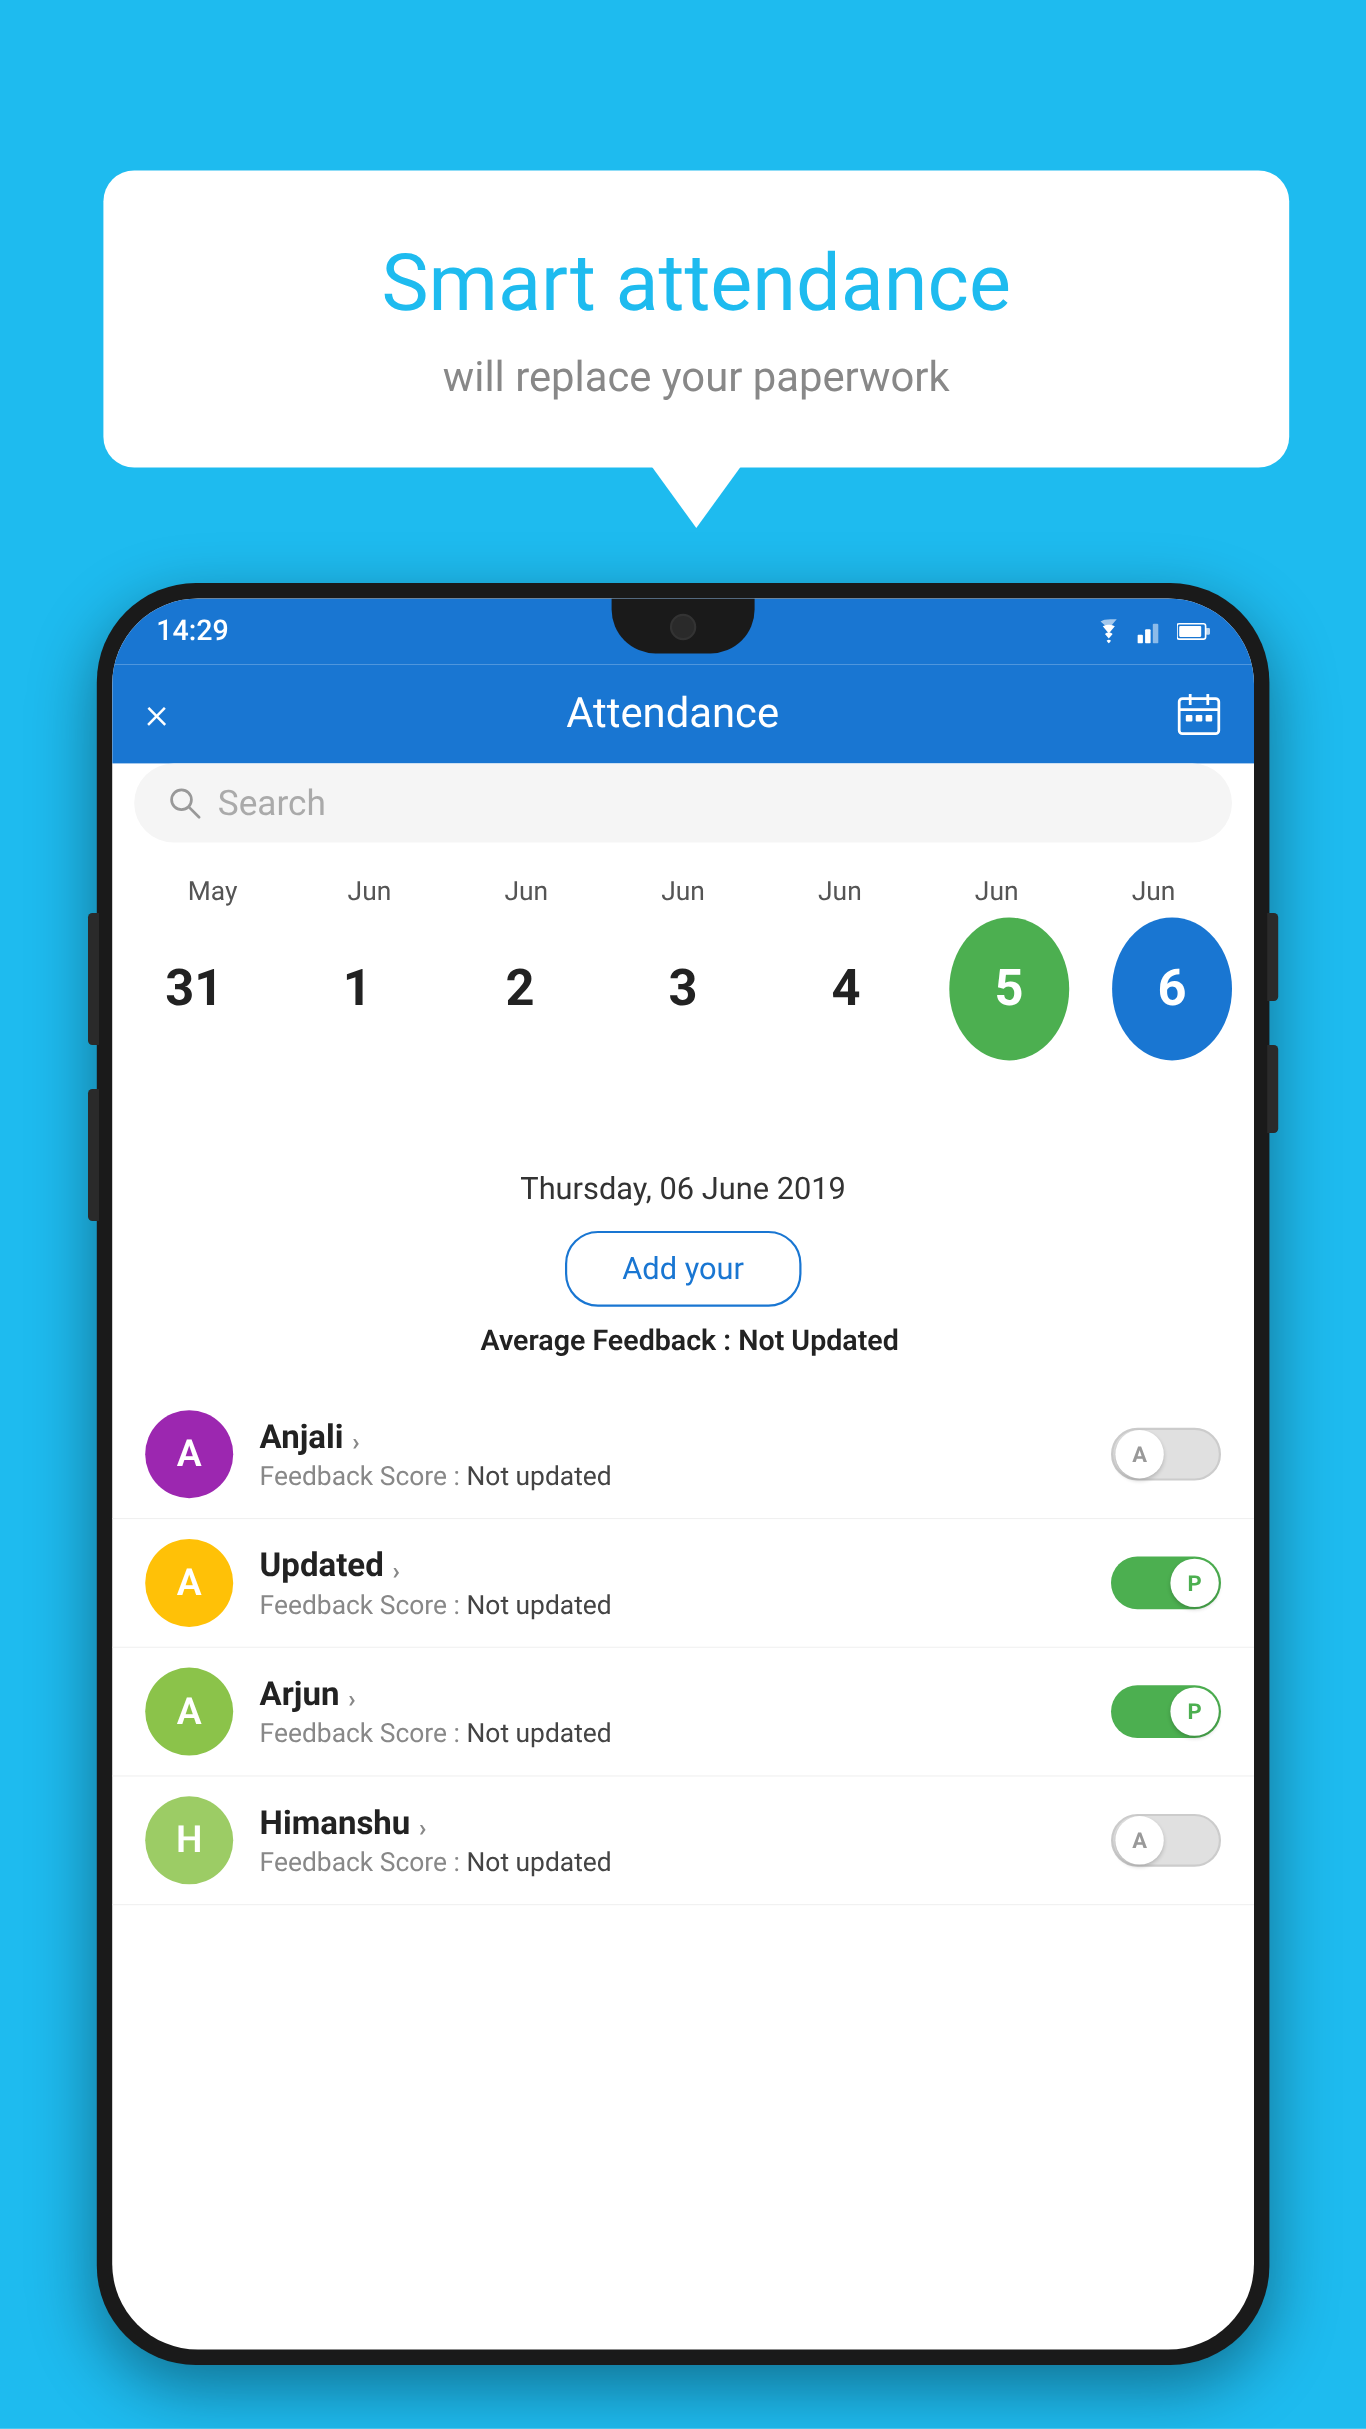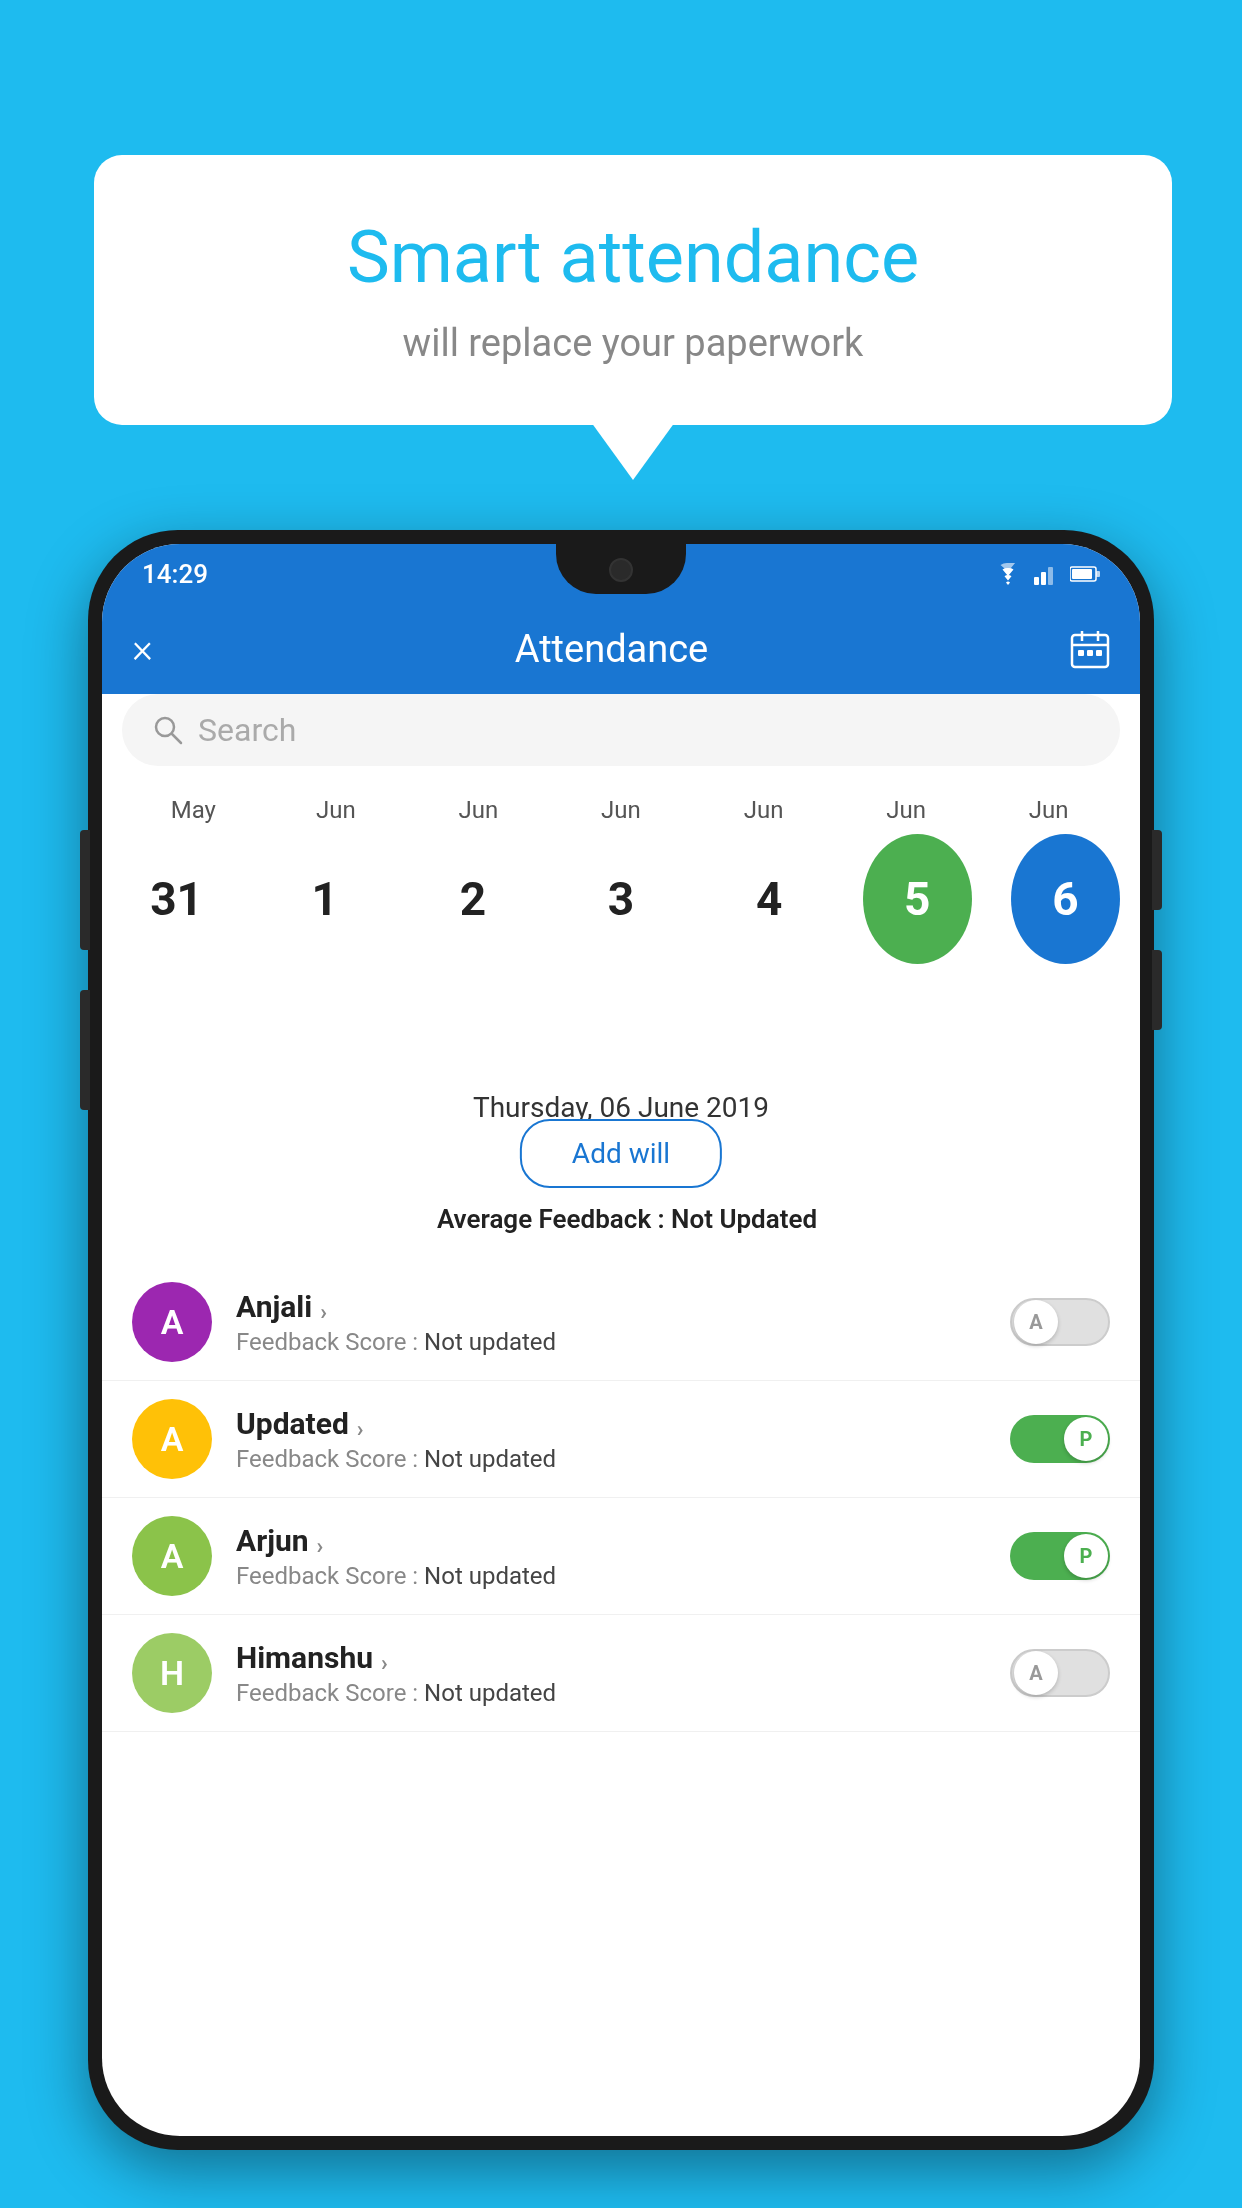--- a/index.html
+++ b/index.html
@@ -214,21 +214,21 @@
     }
     .calendar-date.selected {
       background: #1976D2;
       border-radius: 50%;
       color: white;
     }
 
     
     .selected-date-label {
       position: absolute;
-      top: 547px;
+      top: 520px;
       left: 0;
       right: 0;
       text-align: center;
       font-size: 28px;
       color: #333;
     }
 
     
     .add-topic-btn {
       position: absolute;
@@ -475,21 +475,21 @@
           <div class="calendar-date">2</div>
           <div class="calendar-date">3</div>
           <div class="calendar-date">4</div>
           <div class="calendar-date today">5</div>
           <div class="calendar-date selected">6</div>
         </div>
       </div>
 
       <div class="selected-date-label">Thursday, 06 June 2019</div>
 
-      <div class="add-topic-btn">Add will</div>
+      <div class="add-topic-btn">Add your</div>
 
       <div class="avg-feedback">
         <span>Average Feedback :</span>
         <span>Not Updated</span>
       </div>
 
       <div class="student-list">
 
         <div class="student-item">
           <div class="student-avatar" style="background-color: #9C27B0;">A</div>

